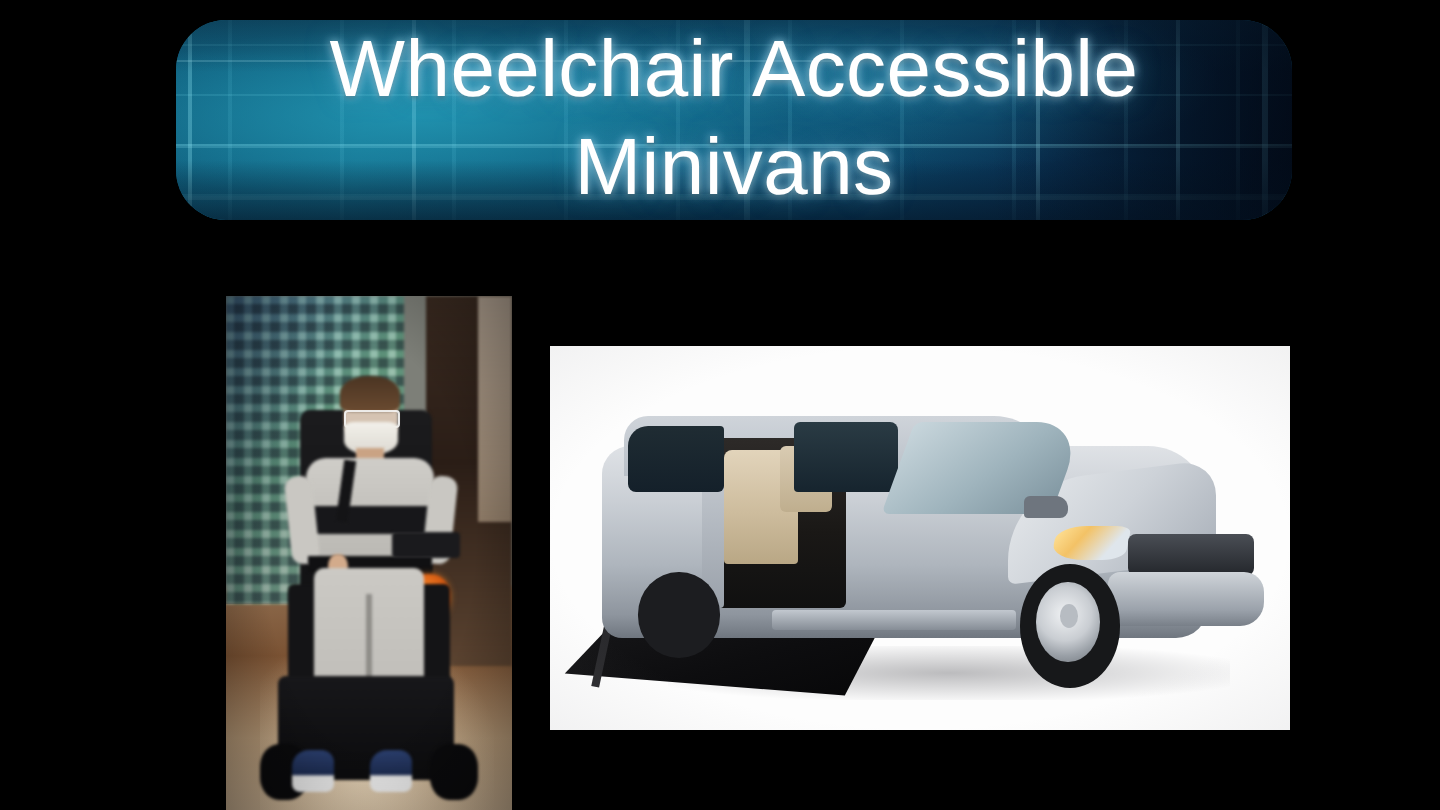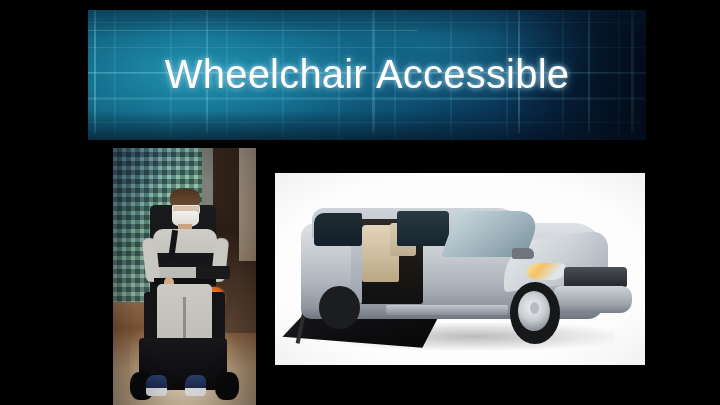--- a/index.html
+++ b/index.html
@@ -22,23 +22,24 @@
     background: #000000;
     overflow: hidden;
   }
 
   
   #title-banner {
     position: absolute;
     left: 88px;
     top: 10px;
     width: 558px;
-    height: 130px;
+    height: 100px;
     overflow: hidden;
     background: #0b4a66;
+    border-radius: 25px;
   }
   .banner-base {
     position: absolute;
     inset: 0;
     background:
       radial-gradient(ellipse 60% 80% at 22% 48%, rgba(36,156,184,0.75) 0%, rgba(20,98,130,0.20) 55%, rgba(0,0,0,0) 80%),
       radial-gradient(ellipse 45% 70% at 62% 30%, rgba(30,140,170,0.45) 0%, rgba(0,0,0,0) 70%),
       linear-gradient(100deg, #10617f 0%, #14718f 18%, #0f5f80 38%, #0c4a6d 58%, #092f50 78%, #05182f 94%, #030d1d 100%);
   }
   
@@ -535,20 +536,21 @@
       <i style="left:0;    top:62px; width:558px;height:2px;  background:rgba(150,235,250,0.20);"></i>
       <i style="left:0;    top:88px; width:558px;height:2px;  background:rgba(150,235,250,0.16);"></i>
       <i style="left:0;    top:20px; width:330px;height:1px;  background:rgba(180,245,255,0.22);"></i>
     </div>
     <div class="banner-glow-top"></div>
     <div class="banner-glow-bottom"></div>
     <div class="banner-right-fade"></div>
 
     <div id="title-text">
       <div class="title-line first">Wheelchair Accessible</div>
+      <div class="title-line second">Minivans</div>
     </div>
   </div>
 
   <div id="photo-child">
     <div class="child-room"></div>
     <div class="child-curtain soft"></div>
     <div class="child-curtain-shade"></div>
     <div class="child-corridor soft"></div>
     <div class="child-wall-right soft"></div>
     <div class="child-lightpool"></div>

